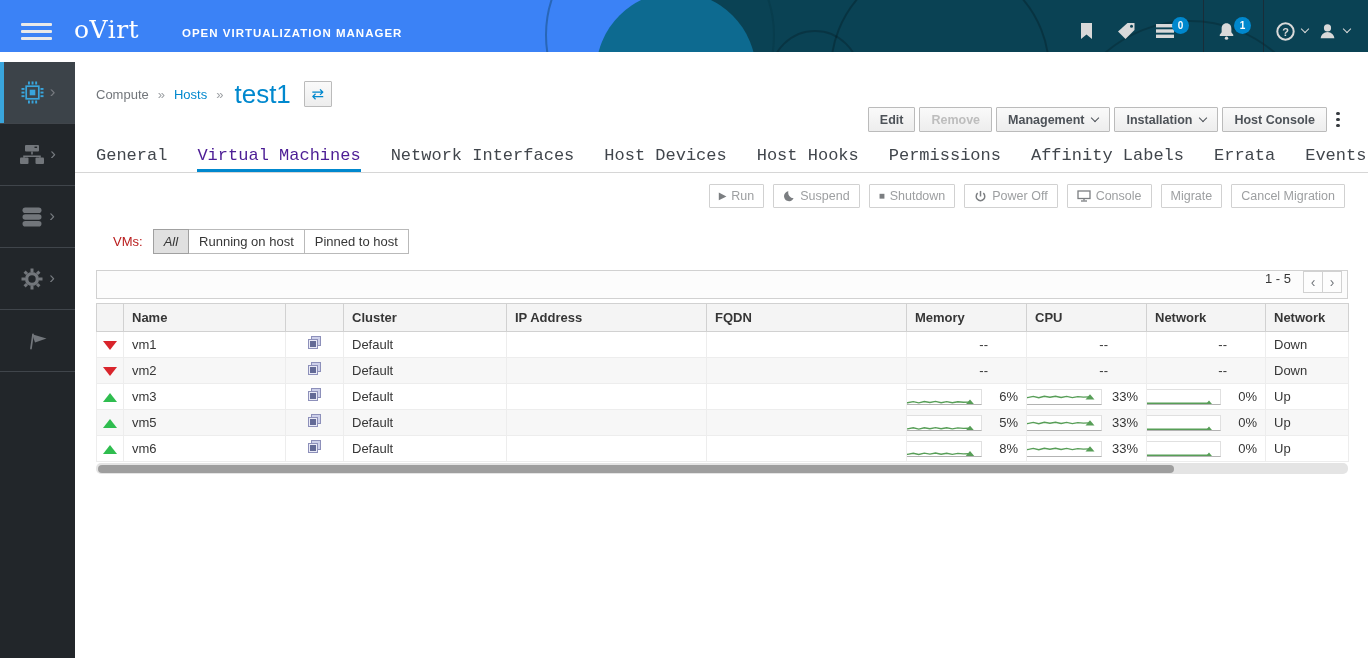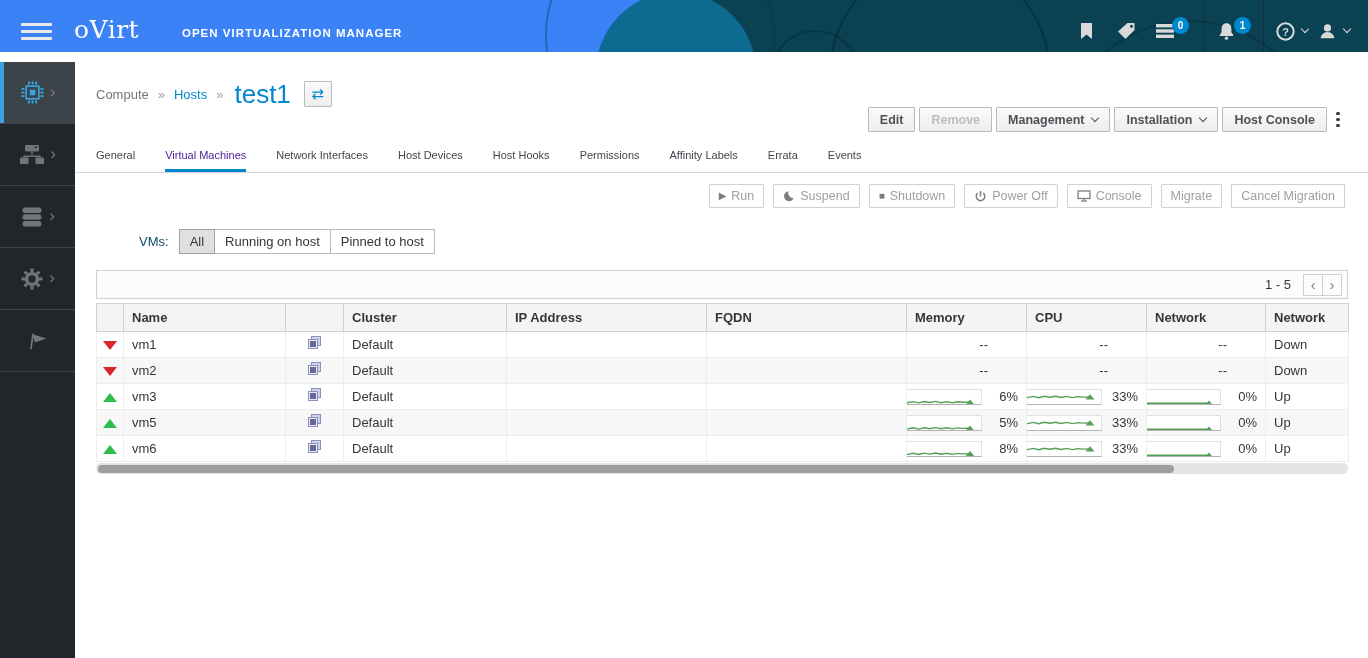--- a/index.html
+++ b/index.html
@@ -42,37 +42,37 @@
   .bc-current { color:#0088ce; font-size:26px; font-weight:300; margin-left:2px; }
   .toggle-btn { margin-left:13px; width:28px; height:26px; border:1px solid #bbb; border-radius:1px; background:linear-gradient(#fafafa,#ededed); color:#0088ce; font-size:15px; display:flex; align-items:center; justify-content:center; cursor:pointer; }
 
   .host-actions { position:absolute; right:23px; top:21px; display:flex; gap:4px; align-items:center;margin-top:24px; }
   .btn { height:25px; border:1px solid #bbb; border-radius:1px; background:linear-gradient(#fafafa,#ededed); color:#4d5258; font-size:12.5px; font-weight:bold; padding:0 11px; display:flex; align-items:center; cursor:pointer; font-family:inherit; }
   .btn.disabled { color:#bdbdbd; cursor:default; }
   .btn .caret { display:inline-block; width:6px; height:6px; border-right:1.5px solid #4d5258; border-bottom:1.5px solid #4d5258; transform:rotate(45deg); margin-left:8px; margin-top:-3px; }
   .kebab { width:14px; height:25px; display:flex; flex-direction:column; align-items:center; justify-content:center; gap:2.5px; cursor:pointer; }
   .kebab i { width:3.5px; height:3.5px; border-radius:50%; background:#363b40; }
 
-  .tabs { position:absolute; left:0; right:0; top:78px; height:33px; padding-left:21px; display:flex; gap:30px; border-bottom:1px solid #d6d6d6; font-size:11px; }
+  .tabs { position:absolute; left:0; right:0; top:78px; height:33px; padding-left:21px; display:flex; gap:30px; border-bottom:1px solid #d6d6d6; font-size:17px;font-family:Liberation Mono, monospace; }
   .tab { line-height:31px; color:#41464c; cursor:pointer; white-space:nowrap; }
   .tab.active { color:#4c1d95; border-bottom:3px solid #0088ce; }
 
   .vm-toolbar { position:absolute; right:23px; top:122px; display:flex; gap:9px; }
   .vm-btn { height:24px; border:1px solid #d1d1d1; border-radius:1px; background:#fff; color:#9d9fa1; font-size:12.5px; padding:0 9px; display:flex; align-items:center; gap:5px; cursor:pointer; font-family:inherit; }
   .vm-btn .ico { color:#7b7e81; display:flex; align-items:center; font-size:10px; line-height:1; }
 
   .filter-row { position:absolute; left:38px; top:167px; display:flex; align-items:center; font-size:13px; }
-  .filter-label { margin-right:10px; color:#0c4a6e;margin-left:26px; }
+  .filter-label { margin-right:10px; color:#b91c1c; }
   .seg-btn { height:25px; border:1px solid #b9b9b9; background:#fff; color:#363636; font-size:13px; padding:0 10px; cursor:pointer; font-family:inherit; margin-left:-1px; }
-  .seg-btn:first-of-type { margin-left:0; }
+  .seg-btn:first-of-type { margin-left:0;font-style:italic; }
   .seg-btn.active { background:#e0e0e0; border-color:#a0a0a0; position:relative; z-index:1; }
 
   
   .grid { position:absolute; left:21px; top:208px; width:1252px; }
-  .paginator { height:29px; border:1px solid #d1d1d1; background:#fcfcfc; display:flex; align-items:center; justify-content:flex-end; padding-right:5px; margin-bottom:4px; }
+  .paginator { height:29px; border:1px solid #d1d1d1; background:#fcfcfc; display:flex; align-items:flex-start; justify-content:flex-end; padding-right:5px; margin-bottom:4px; }
   .pg-range { font-size:13px; color:#363636; margin-right:13px; }
   .pg-group { display:flex; }
   .pg-btn { width:20px; height:22px; border:1px solid #d1d1d1; background:#fdfdfd; color:#72767b; font-size:14px; line-height:20px; text-align:center; cursor:pointer; margin-left:-1px; }
 
   table.vm-table { width:1252px; border-collapse:collapse; table-layout:fixed; font-size:13px; color:#363636; }
   .vm-table th { height:28px; background:#f4f4f4; border:1px solid #d1d1d1; font-weight:bold; text-align:left; padding:0 8px; font-size:13px; color:#363636; }
   .vm-table td { height:26px; border-right:1px solid #ededed; border-bottom:1px solid #ededed; padding:0 8px; overflow:hidden; white-space:nowrap; }
   .vm-table td:first-child { border-left:1px solid #ededed; }
   .vm-table tr.striped td { background:#f7f7f7; }
   .c-state { text-align:center; padding:0 !important; }

